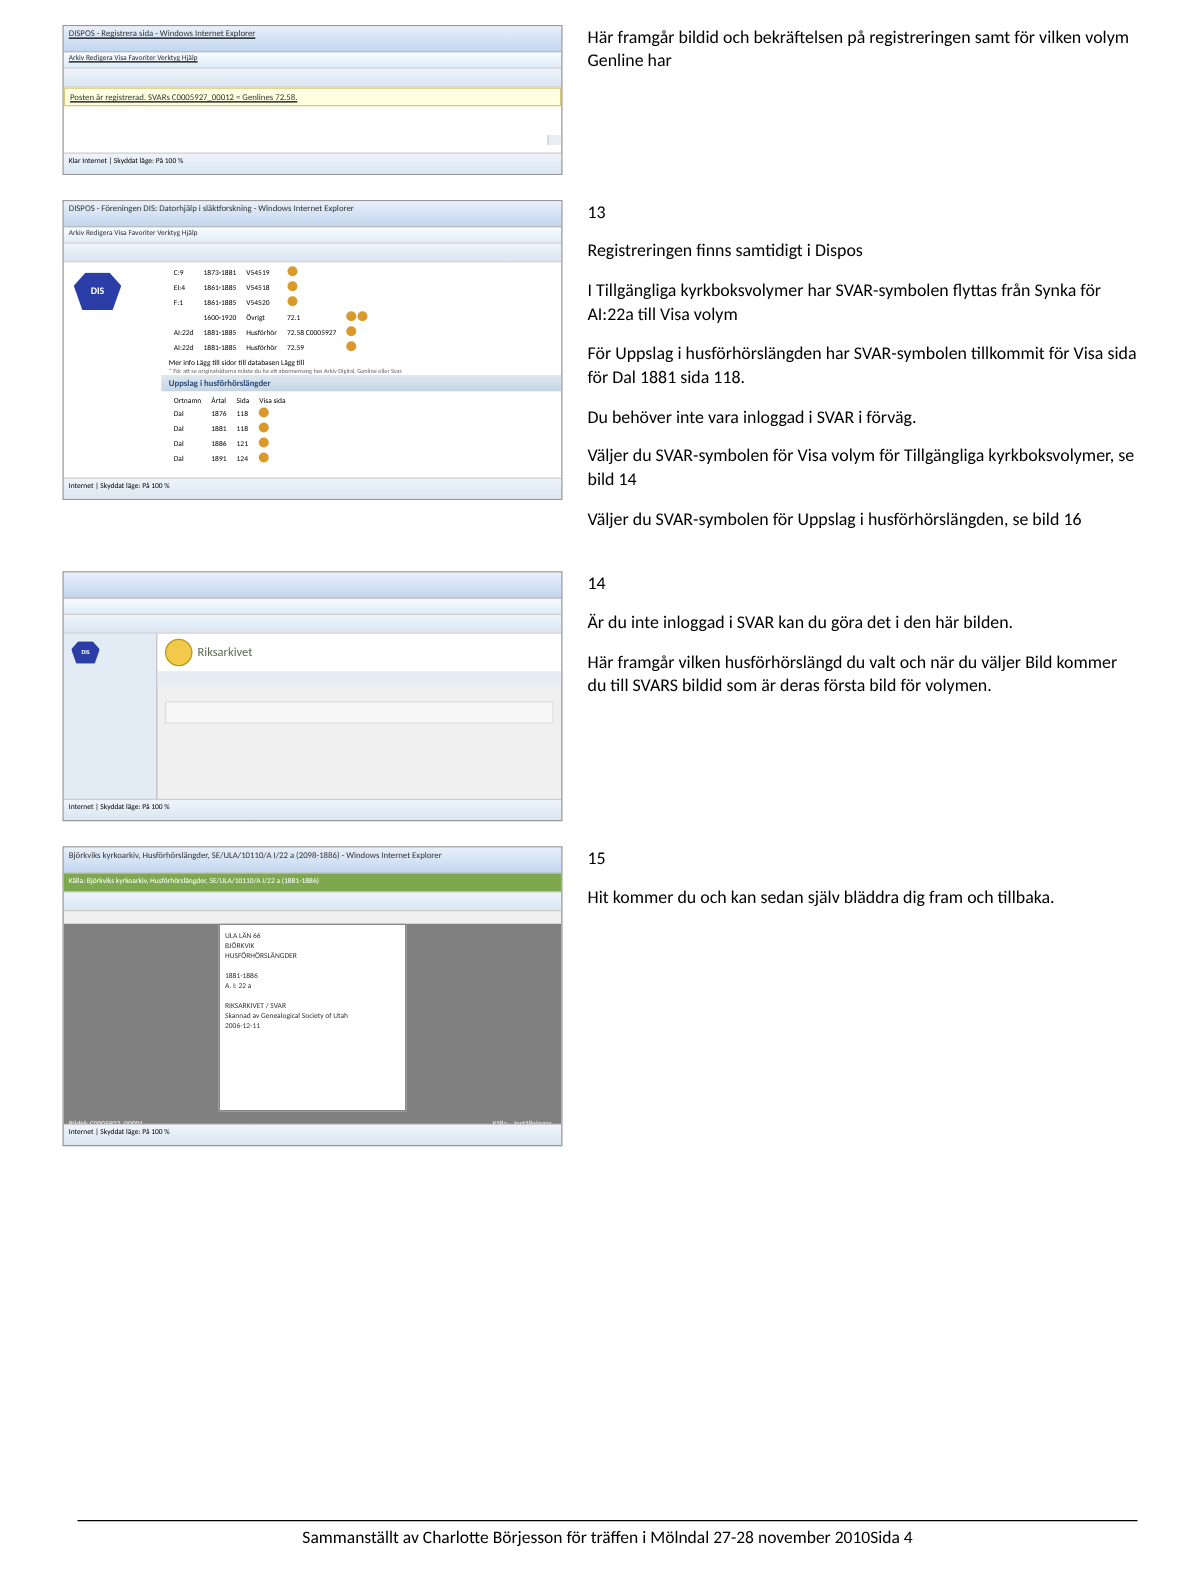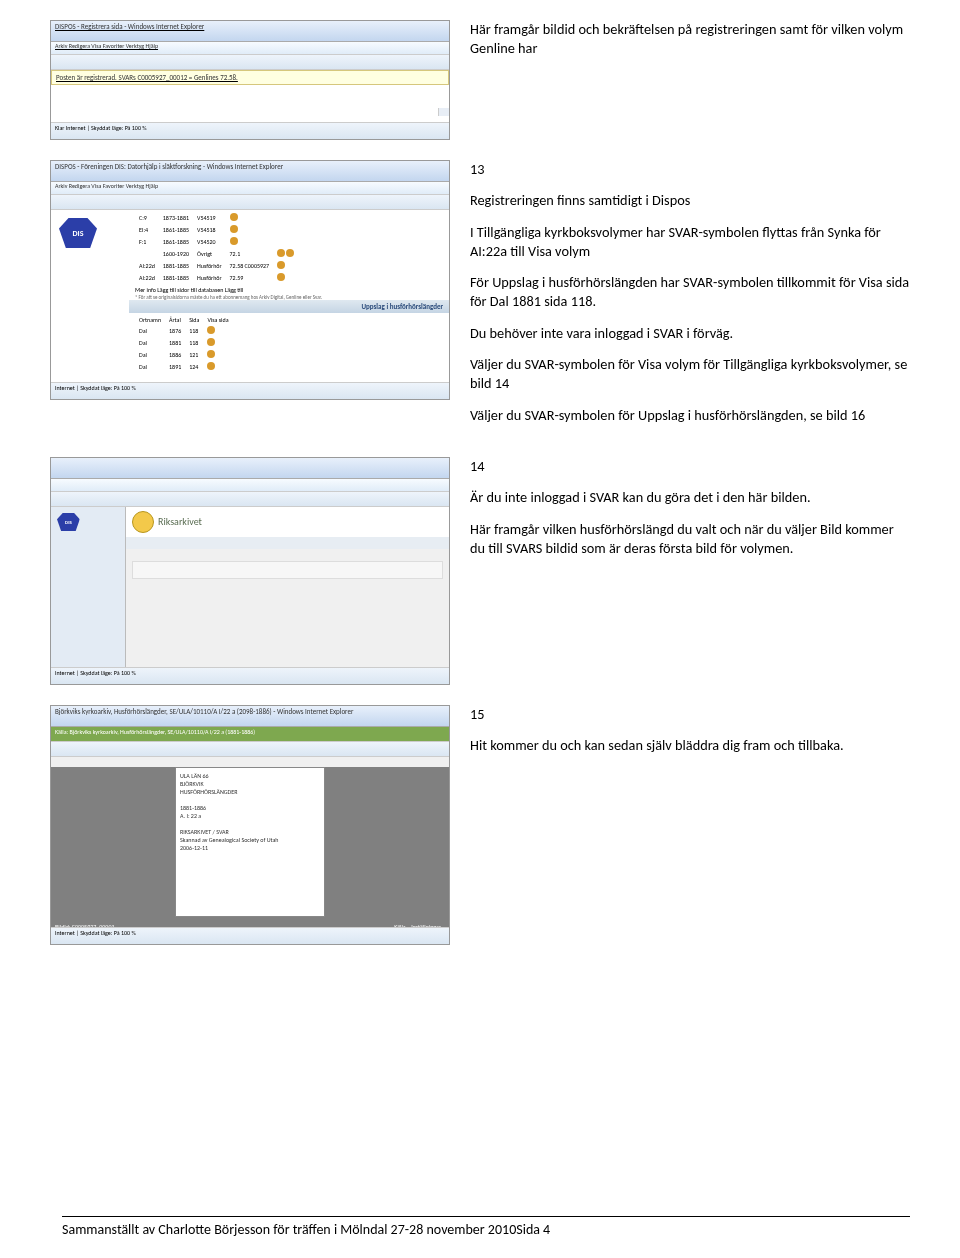--- a/index.html
+++ b/index.html
@@ -28,21 +28,21 @@
       background: #f0f0f0;
       box-sizing: border-box;
       position: relative;
       overflow: hidden;
     }
     .thumb-short {
       height: 120px;
       text-decoration: underline;
     }
     .thumb-med {
-      height: 228px;
+      height: 200px;
     }
     .thumb-tall {
       height: 240px;
     }
     .thumb .titlebar {
       height: 18px;
       background: linear-gradient(#e8f0fb, #c3d6ef);
       border-bottom: 1px solid #aaa;
       font-size: 7px;
       color: #333;
@@ -128,21 +128,20 @@
       height: 8px;
       background: #d99a2b;
       border-radius: 50%;
     }
     .mini-blue-banner {
       background: linear-gradient(#dfe8f0, #c5d5e4);
       font-size: 7px;
       padding: 2px 6px;
       color: #2a4a7a;
       font-weight: bold;
-      text-align: right;
     }
     .riksarkivet {
       display: flex;
       align-items: center;
       gap: 4px;
       padding: 4px 6px;
       background: #fff;
     }
     .riksarkivet .crown {
       width: 20px;
@@ -175,21 +174,21 @@
       color: #333;
     }
     .footer {
       position: absolute;
       bottom: 20px;
       left: 62px;
       right: 50px;
       border-top: 1px solid #000;
       padding-top: 4px;
       display: flex;
-      justify-content: flex-start;
+      justify-content: center;
       font-size: 14px;
     }
     .thumb .content-flex {
       display: flex;
       height: calc(100% - 58px);
       font-size: 6px;
     }
     .left-nav {
       width: 70px;
       background: #e3ebf4;

